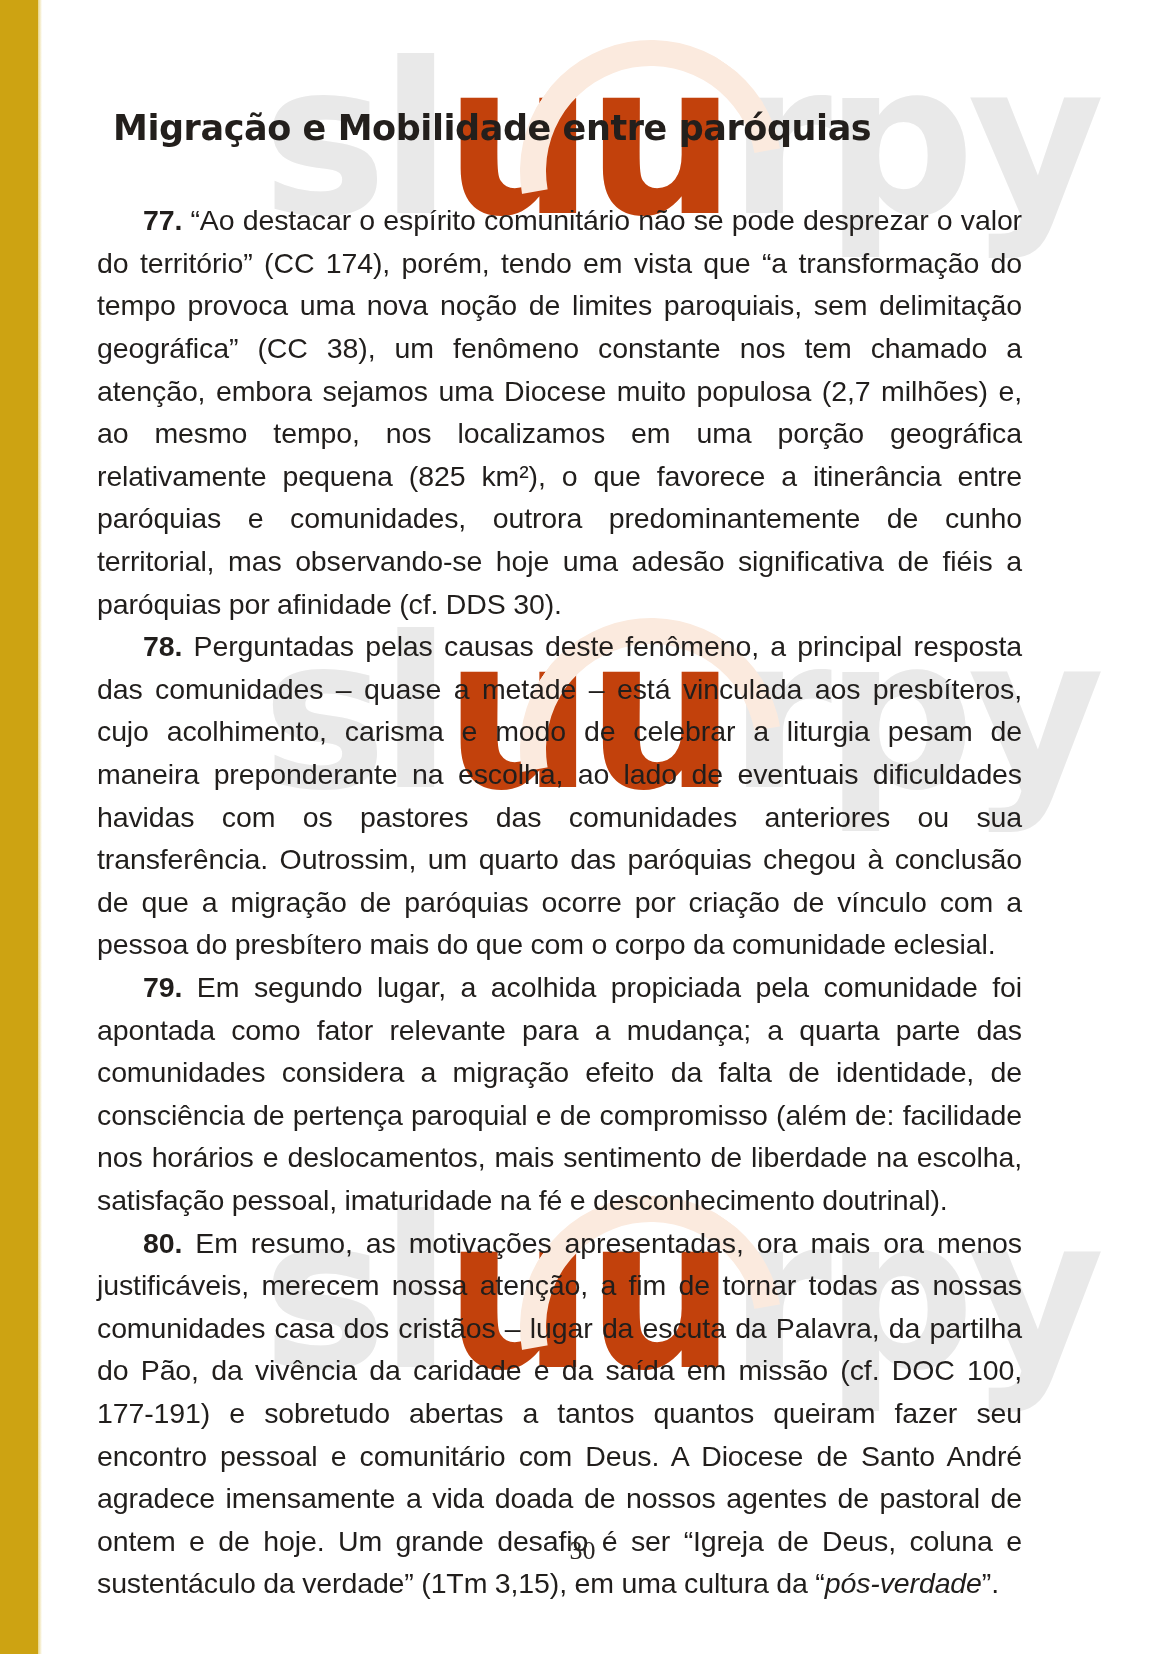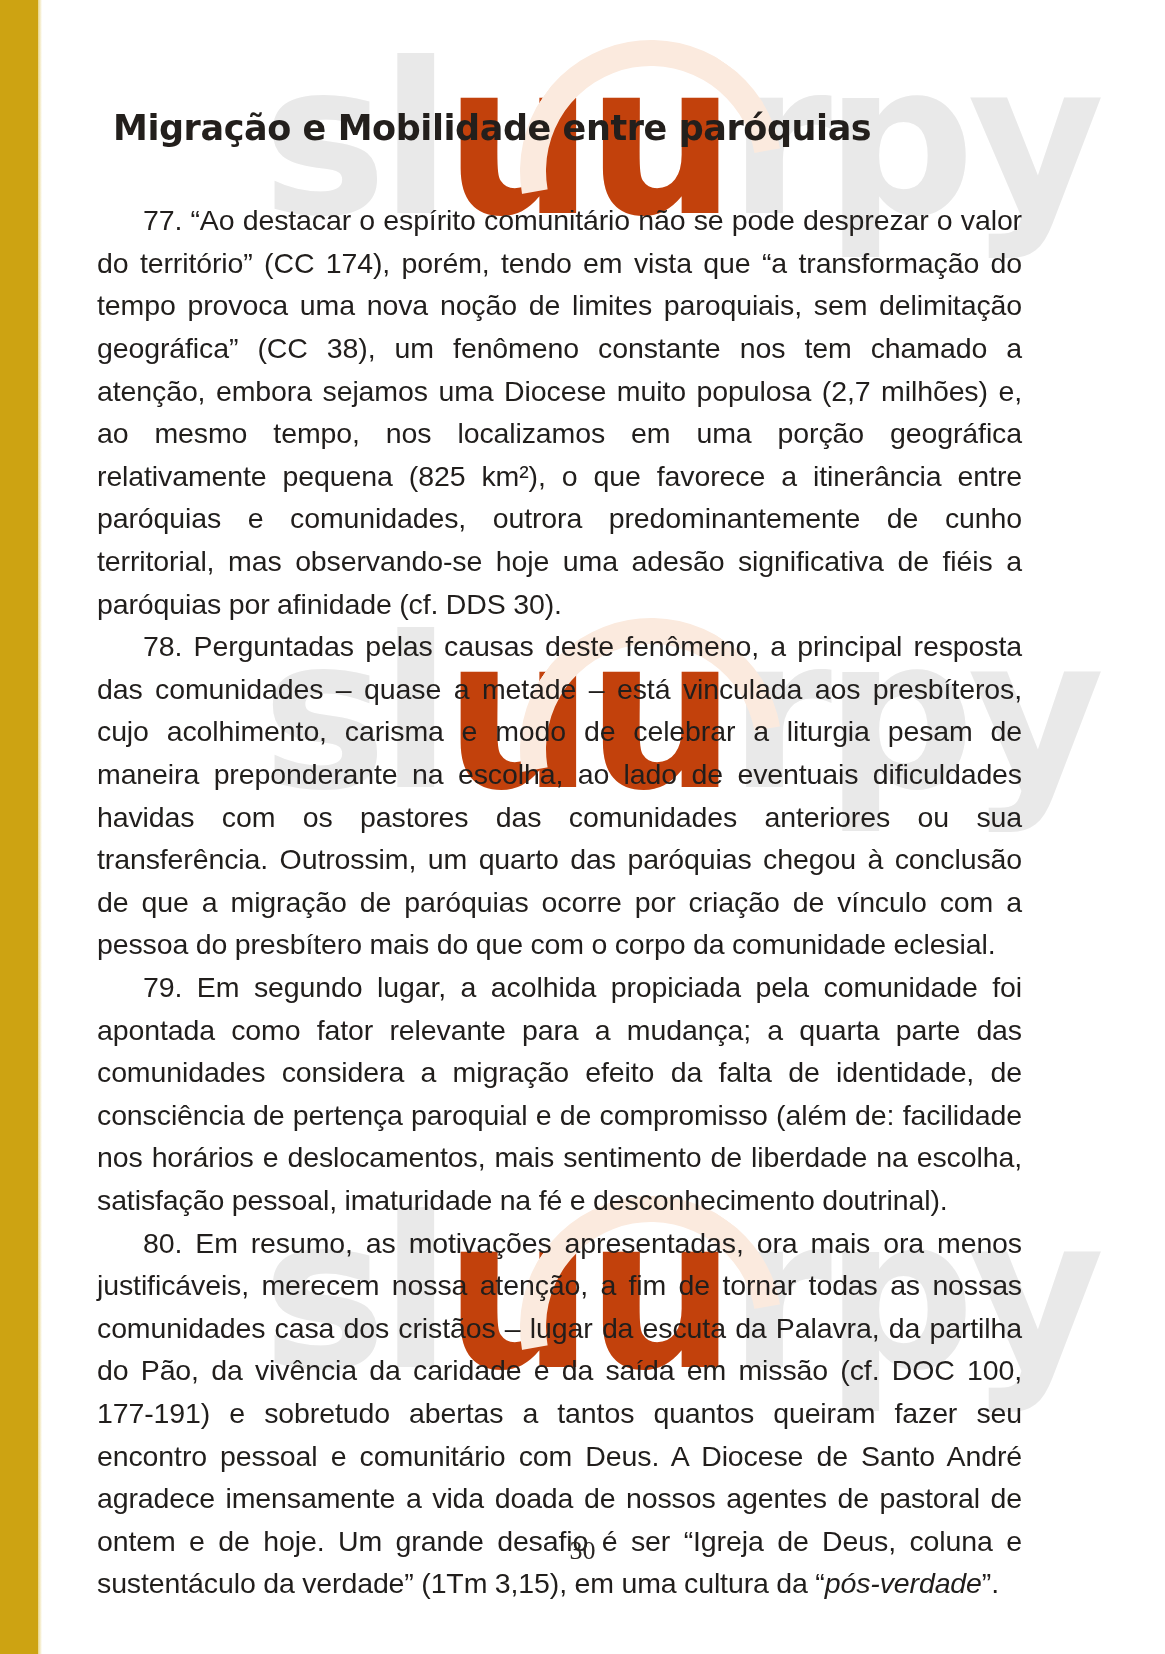--- a/index.html
+++ b/index.html
@@ -97,21 +97,21 @@
     text-justify: inter-word;
     font-family: "Liberation Sans", sans-serif;
     font-size: 28.5px;
     line-height: 42.6px;
     color: #211e1c;
     text-indent: 46px;
     letter-spacing: -0.004em;
     word-spacing: -0.01em;
   }
   p.para .num {
-    font-weight: 400;
+    font-weight: 700;
   }
   p.para em {
   }
 
   
   .folio {
     position: absolute;
     left: 0;
     right: 0;
     top: 1536px;

